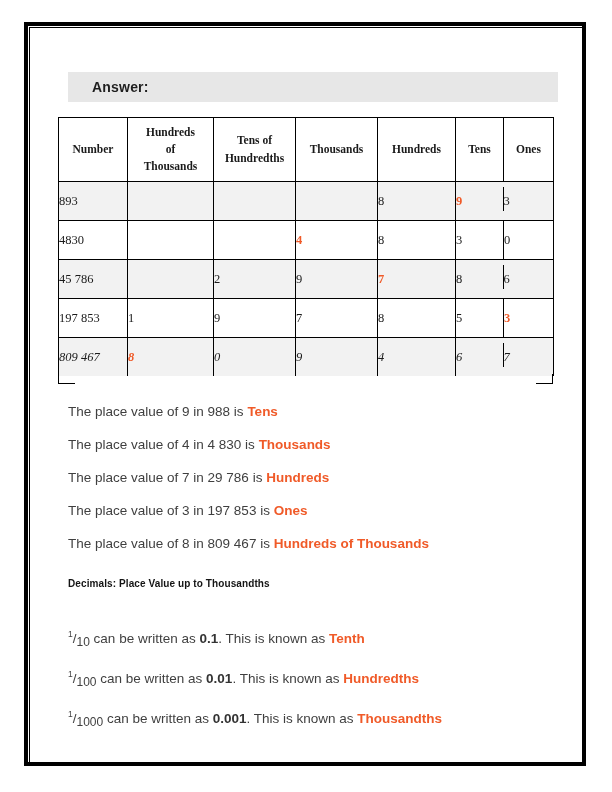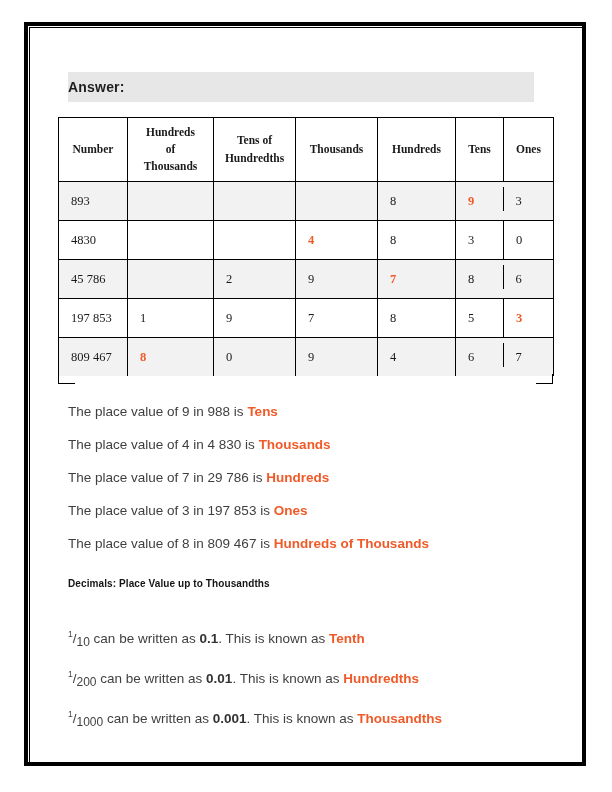--- a/index.html
+++ b/index.html
@@ -11,40 +11,40 @@
     position:absolute; left:24px; top:22px; width:554px; height:736px;
     border:4px solid #000;
   }
   .frame-inner {
     position:absolute; left:1px; top:1px; right:0; bottom:0;
     border-top:1.4px solid #000; border-left:1.4px solid #000;
     pointer-events:none;
   }
   .answer-bar {
     position:absolute; left:40px; top:46px; width:466px; height:30px;
-    background:#e7e7e7; display:flex; align-items:center; padding-left:0;
+    background:#e7e7e7; display:flex; align-items:center; padding-left:24px;
   }
   .answer-bar .lbl { font-size:14px; font-weight:bold; color:#1f1f1f; letter-spacing:.2px; }
 
   .tbl-wrap { position:absolute; left:30px; top:91px; width:495px; }
   table {
     border-collapse:collapse; table-layout:fixed; width:495px;
     font-family:"Liberation Serif", serif; color:#1a1a1a;
   }
   th {
     border:1.2px solid #000; height:63px; font-size:11.5px; font-weight:bold;
     text-align:center; vertical-align:middle; white-space:pre-line;
     line-height:1.5; padding:0 2px;
   }
   td {
     border:1.2px solid #000; height:38px; font-size:12.5px;
-    text-align:left; vertical-align:middle; padding:0 0 0 12px;
+    text-align:left; vertical-align:middle; padding:0 0 0 0;
   }
   tr.shaded td { background:#f2f2f2; }
-  tr.last td { border-bottom:none; }
+  tr.last td { border-bottom:none;font-style:italic; }
   td.hl { color:#f05a28; font-weight:bold; }
   
   tr.shaded td:nth-child(7) { border-left:none; position:relative; }
   tr.shaded td:nth-child(6) { border-right:none; }
   tr.shaded td:nth-child(7)::before {
     content:""; position:absolute; left:-1px; top:5px; bottom:9px;
     width:1.6px; background:#000;
   }
   .bracket-l, .bracket-r { position:absolute; bottom:-8px; width:16px; height:9px; }
   .bracket-l { left:0; border-left:1.6px solid #000; border-bottom:1.6px solid #000; }
@@ -155,16 +155,16 @@
     <p class="stmt"><span>The place value of 4 in 4 830 is </span><span class="ans">Thousands</span></p>
     <p class="stmt"><span>The place value of 7 in 29 786 is </span><span class="ans">Hundreds</span></p>
     <p class="stmt"><span>The place value of 3 in 197 853 is </span><span class="ans">Ones</span></p>
     <p class="stmt"><span>The place value of 8 in 809 467 is </span><span class="ans">Hundreds of Thousands</span></p>
   </div>
 
   <div class="dec-heading">Decimals: Place Value up to Thousandths</div>
 
   <div class="decimals">
     <p class="dec"><span class="frac"><span class="sup">1</span><span class="sep">/</span><span class="sub">10</span></span><span> can be written as </span><b class="val">0.1</b><span>. This is known as </span><b class="ans">Tenth</b></p>
-    <p class="dec"><span class="frac"><span class="sup">1</span><span class="sep">/</span><span class="sub">200</span></span><span> can be written as </span><b class="val">0.01</b><span>. This is known as </span><b class="ans">Hundredths</b></p>
+    <p class="dec"><span class="frac"><span class="sup">1</span><span class="sep">/</span><span class="sub">100</span></span><span> can be written as </span><b class="val">0.01</b><span>. This is known as </span><b class="ans">Hundredths</b></p>
     <p class="dec"><span class="frac"><span class="sup">1</span><span class="sep">/</span><span class="sub">1000</span></span><span> can be written as </span><b class="val">0.001</b><span>. This is known as </span><b class="ans">Thousandths</b></p>
   </div>
 </div>
 
 </body></html>

